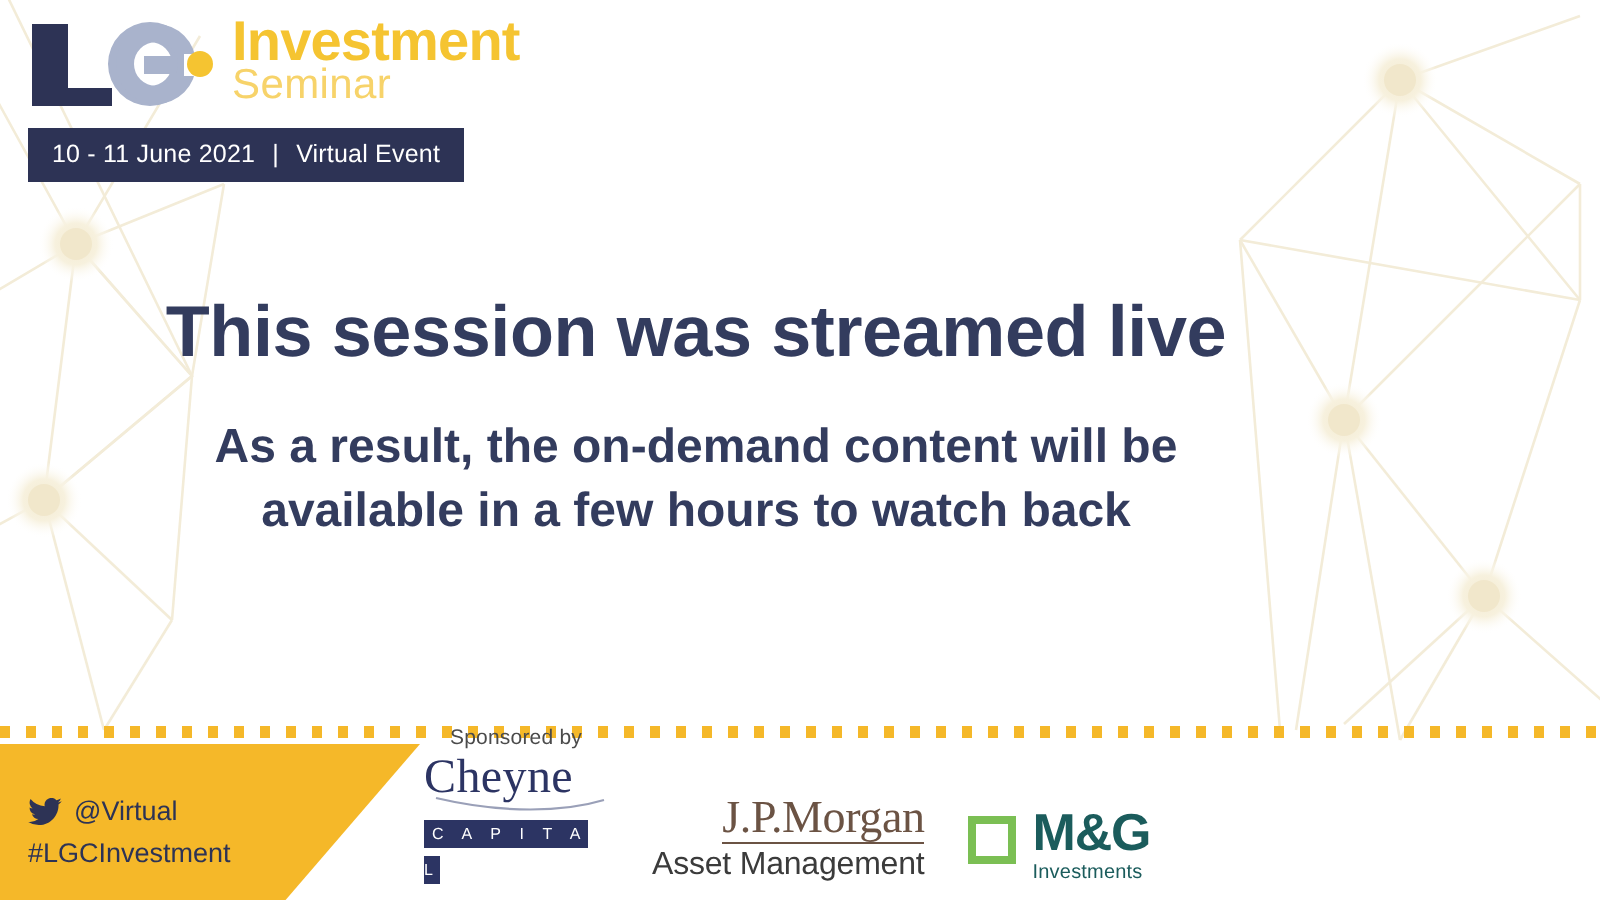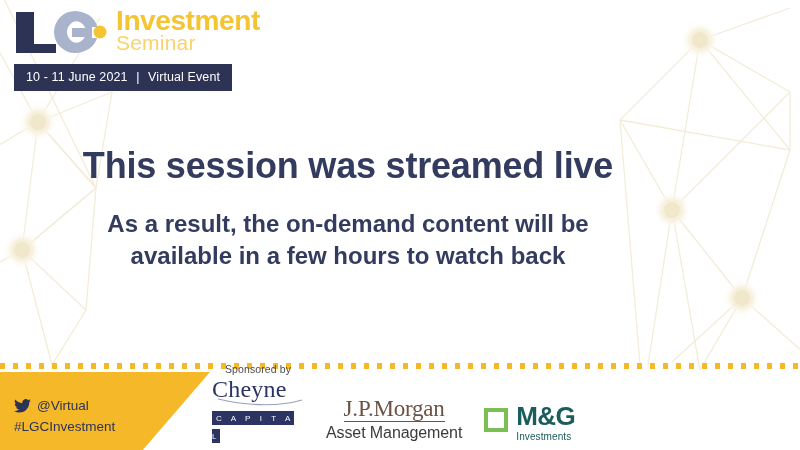--- a/index.html
+++ b/index.html
@@ -201,21 +201,21 @@
     letter-spacing: 3.6px;
     text-align: center;
     padding: 2.5px 0 2.5px 4px;
     margin-top: 1px;
   }
 
   
   #jpm-logo {
     margin-left: 22px;
     padding-bottom: 8px;
-    text-align: center;
+    text-align: right;
   }
   #jpm-name {
     font-family: "Liberation Serif", serif;
     font-size: 23px;
     color: #6b5344;
     line-height: 1;
     letter-spacing: -0.2px;
     border-bottom: 1.6px solid #6b5344;
     padding-bottom: 1px;
     display: inline-block;

